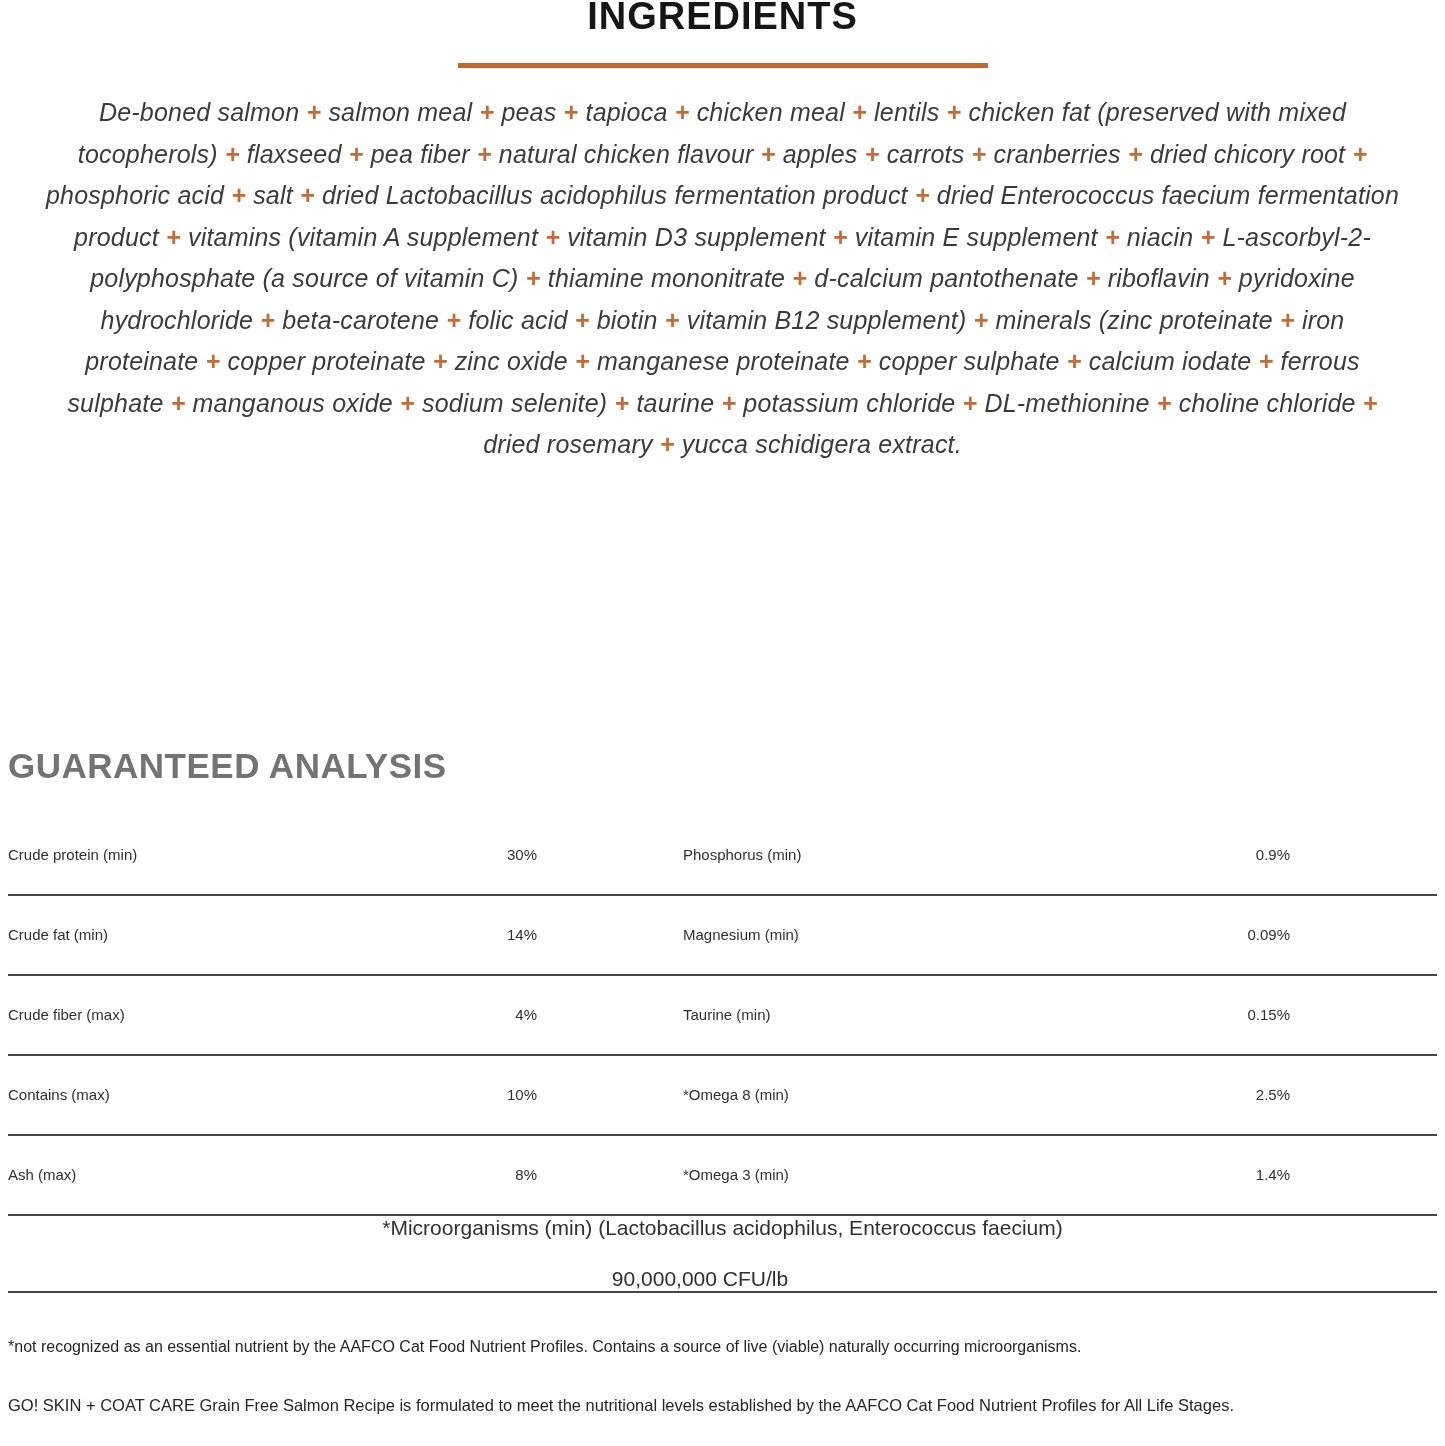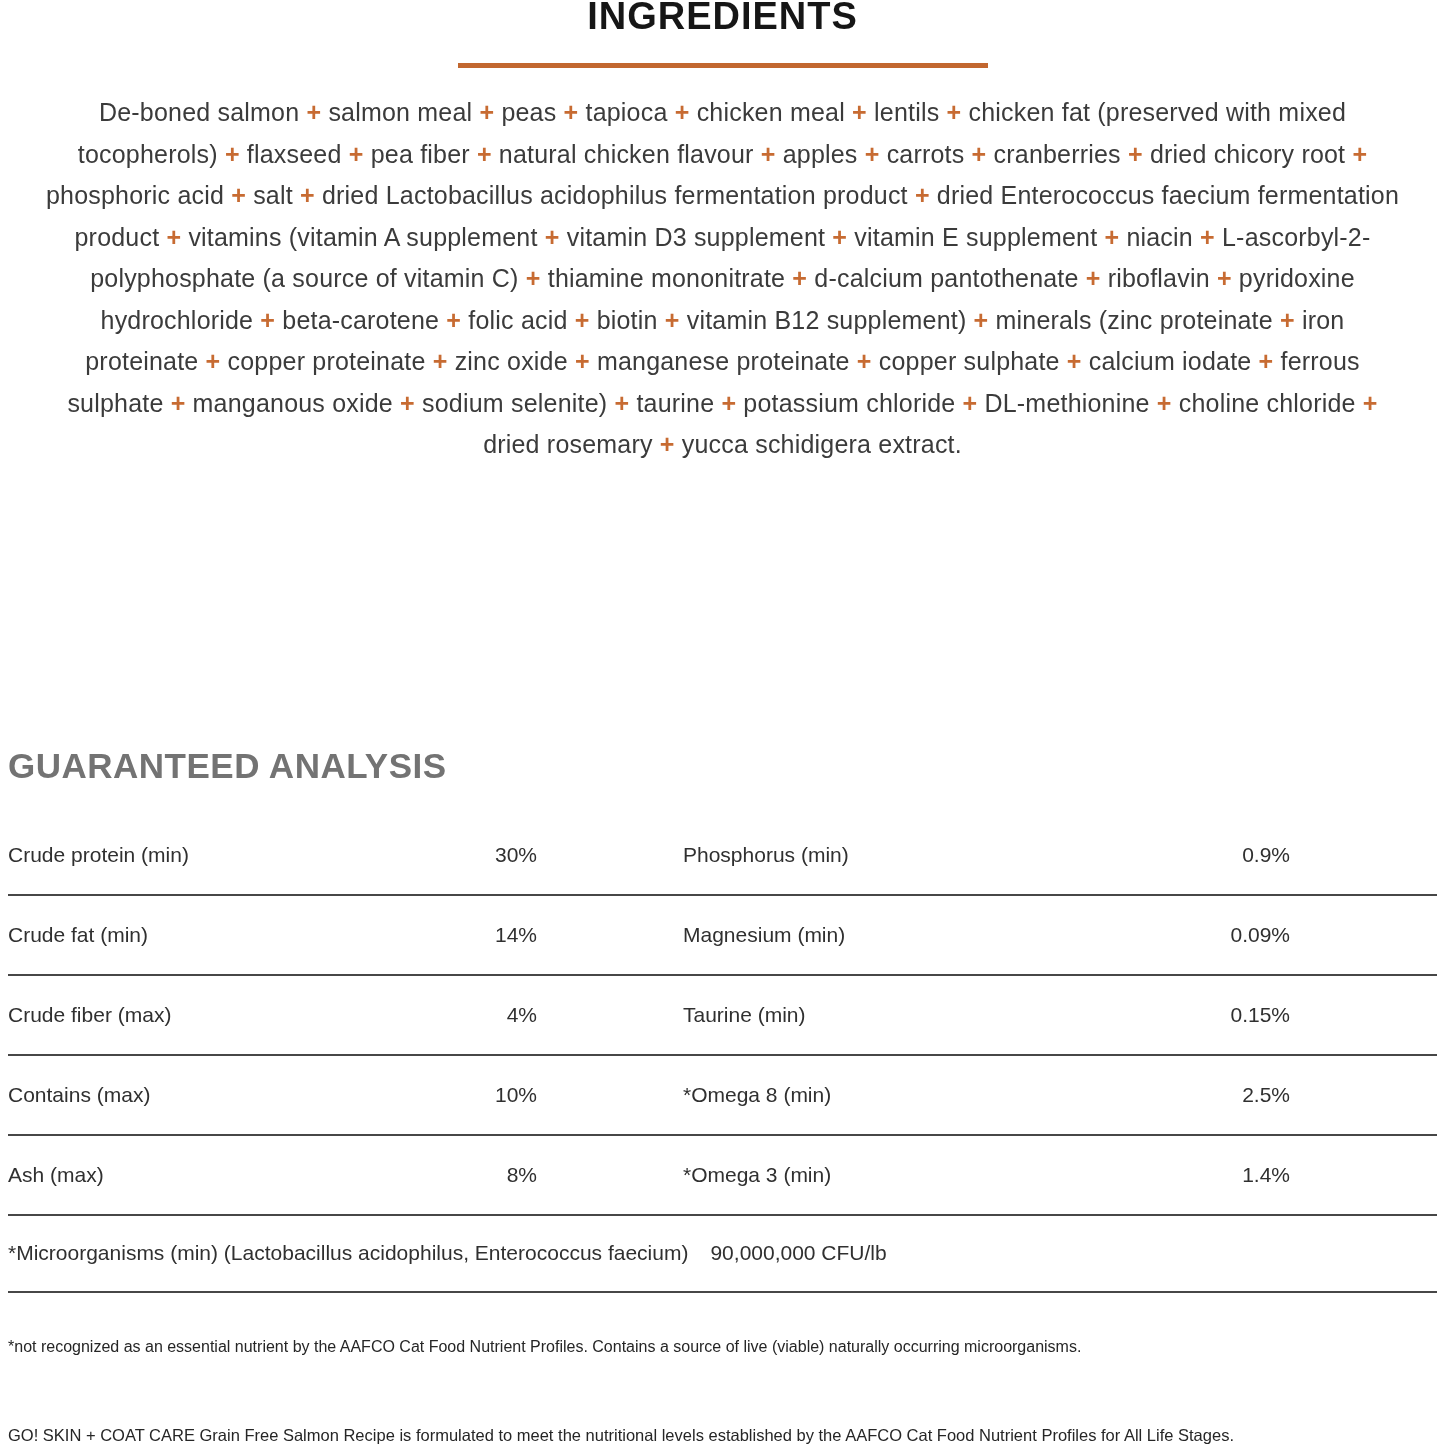--- a/index.html
+++ b/index.html
@@ -29,59 +29,62 @@
     background: #c2672f;
   }
   .ing-text {
     max-width: 1360px;
     margin: 24px auto 16px;
     text-align: center;
     font-size: 25px;
     letter-spacing: 0.2px;
     line-height: 41.5px;
     color: #3b3b3b;
+    font-style: italic;
   }
   .plus { color: #c76b32; font-weight: 700; }
 
   
   .ga-section { margin-top: 280px; }
   .ga-title {
     font-size: 35px;
     font-weight: 800;
     letter-spacing: 0.5px;
     color: #737373;
   }
   .ga-table { margin-top: 30px; }
   .ga-row {
     display: grid;
     grid-template-columns: 425px 104px 146px 420px 187px 1fr;
     align-items: center;
     height: 80px;
     border-bottom: 2px solid #474747;
-    font-size: 21px;
+    font-size: 15px;
     color: #303030;
   }
   .ga-label { text-align: left; }
   .ga-value { text-align: right; }
   .ga-row.full {
     display: flex;
+    justify-content: space-between;
     height: 77px;
     font-size: 21px;
+    flex-direction: column;
   }
   .ga-row.full .ga-value { padding-right: 67px; margin-left: 22px; }
 
   
   .note1 {
     margin-top: 44px;
     font-size: 16px;
     line-height: 20px;
     color: #262626;
   }
   .note2 {
-    margin-top: 66px;
+    margin-top: 36px;
     font-size: 16.5px;
     line-height: 25px;
     color: #262626;
     max-width: 1420px;
   }
 </style>
 </head>
 <body>
 
 <div class="page">

